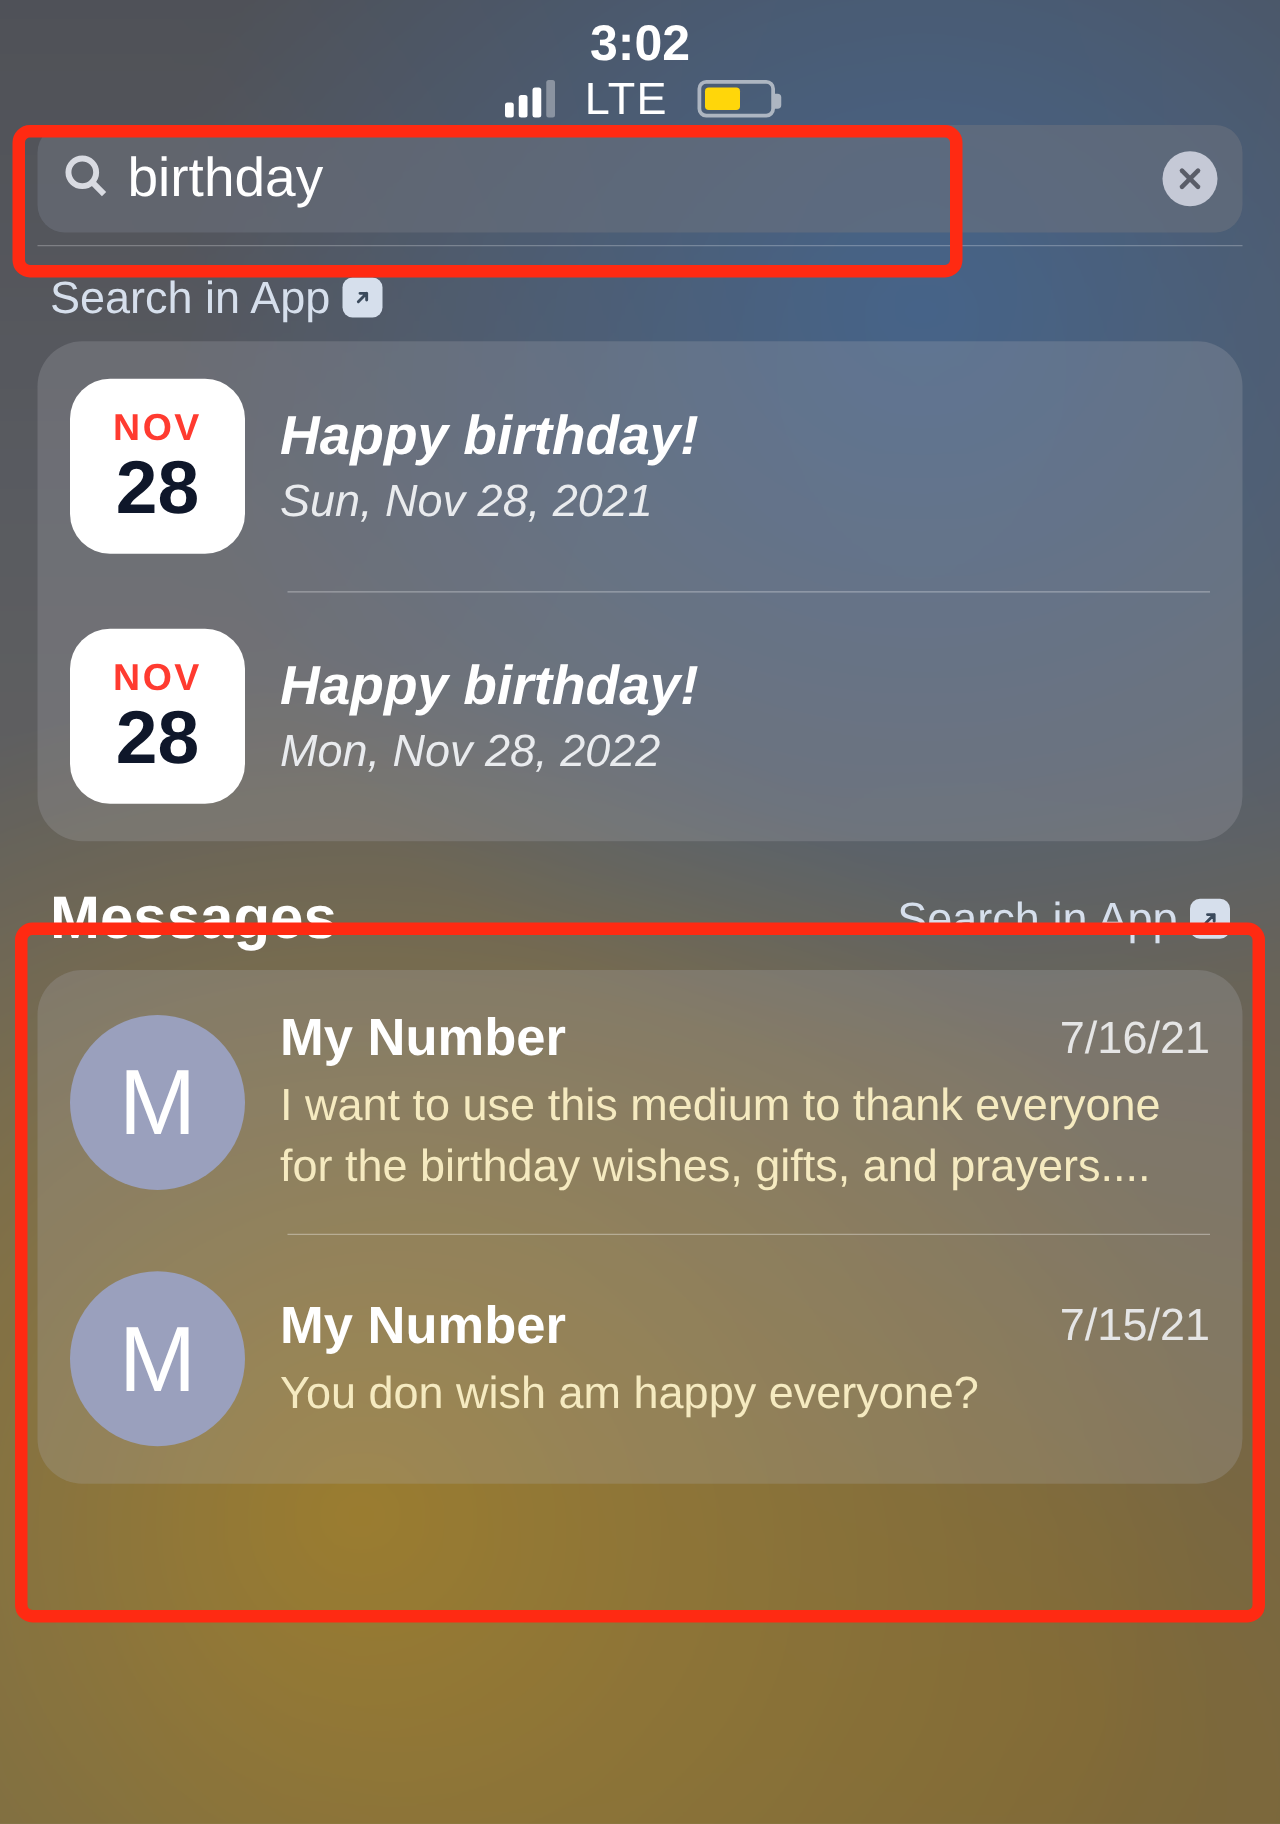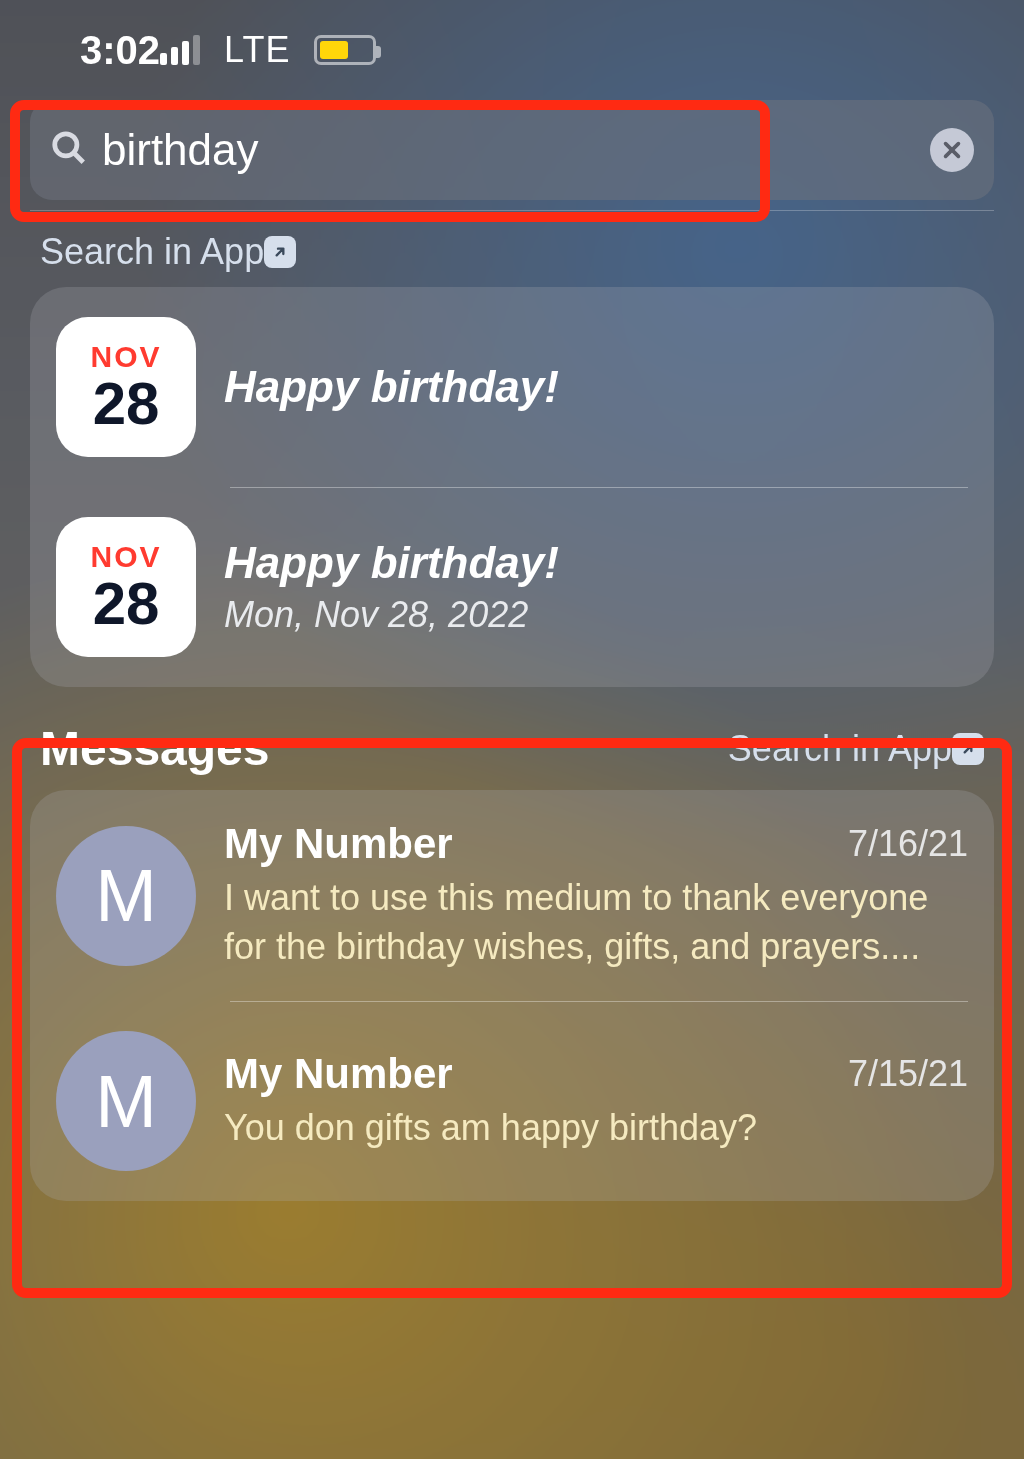--- a/index.html
+++ b/index.html
@@ -33,24 +33,25 @@
     inset: 0;
     padding: 0 30px;
     color: #fff;
   }
 
   
   .status {
     height: 100px;
     display: flex;
     align-items: center;
-    justify-content: flex-start;
+    justify-content: flex-end;
     padding: 0 50px 0 50px;
     font-size: 40px;
     font-weight: 600;
+    flex-direction: column;
   }
   .status-right { display: flex; align-items: center; gap: 24px; font-weight: 500; }
   .sig { display: flex; align-items: flex-end; gap: 4px; }
   .sig span {
     width: 7px; background: #fff; border-radius: 2px;
   }
   .sig span:nth-child(1){height:12px}
   .sig span:nth-child(2){height:18px}
   .sig span:nth-child(3){height:24px}
   .sig span:nth-child(4){height:30px; background:rgba(255,255,255,0.35)}
@@ -68,21 +69,21 @@
     background:#ffd60a; border-radius:3px;
   }
 
   
   .search-row {
     display:flex; align-items:center; gap:22px;
   }
   .search-box {
     flex:1;
     display:flex; align-items:center;
-    height: 100px;
+    height: 86px;
     padding: 0 20px;
     border-radius: 22px;
     background: rgba(110,115,125,0.55);
     position: relative;
   }
   .search-icon svg { width:38px; height:38px; stroke:#d9dbe2; fill:none; stroke-width:3; }
   .search-input {
     flex:1;
     border:none; outline:none; background:transparent;
     color:#fff; font-size:44px; font-weight:400;
@@ -112,21 +113,21 @@
   
   .section-hdr {
     display:flex; align-items:center; justify-content:space-between;
     margin-top: 20px;
     padding: 0 10px;
   }
   .section-hdr h2 {
     font-size:48px; font-weight:700;
   }
   .sia {
-    display:flex; align-items:center; 
+    display:flex; align-items:center; gap:10px;
     color:#d6dfec; font-size:36px; font-weight:500; cursor:pointer;
   }
   .sia-badge {
     width:32px; height:32px; border-radius:8px; background:#d6dfec;
     display:flex; align-items:center; justify-content:center;
   }
   .sia-badge svg { width:16px; height:16px; stroke:#3b4a5c; stroke-width:3.5; fill:none; stroke-linecap:round; stroke-linejoin:round;}
 
   
   .card {
@@ -234,20 +235,21 @@
     </div>
 
     <div class="card">
       <div class="row">
         <div class="cal-icon">
           <div class="mon">NOV</div>
           <div class="day">28</div>
         </div>
         <div class="row-main">
           <div class="row-title">Happy birthday!</div>
+          <div class="row-sub">Sun, Nov 28, 2021</div>
         </div>
       </div>
       <div class="row">
         <div class="row-sep"></div>
         <div class="cal-icon">
           <div class="mon">NOV</div>
           <div class="day">28</div>
         </div>
         <div class="row-main">
           <div class="row-title">Happy birthday!</div>
@@ -282,21 +284,21 @@
         </div>
       </div>
       <div class="row">
         <div class="row-sep"></div>
         <div class="msg-avatar">M</div>
         <div class="msg-body">
           <div class="msg-head">
             <div class="msg-name">My Number</div>
             <div class="msg-date">7/15/21</div>
           </div>
-          <div class="msg-prev single">You don gifts am happy birthday?</div>
+          <div class="msg-prev single">You don wish am happy everyone?</div>
         </div>
       </div>
     </div>
   </div>
 
 </div>
 
 <div class="annot search"></div>
 <div class="annot msgs"></div>
 

